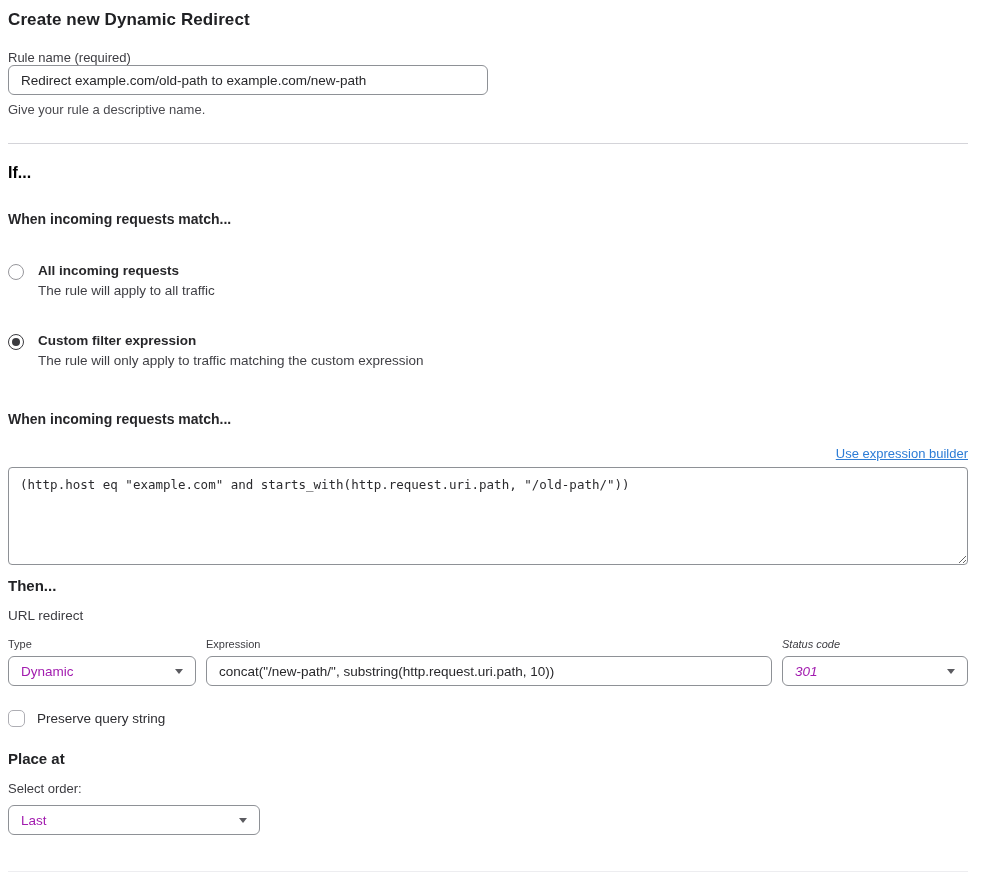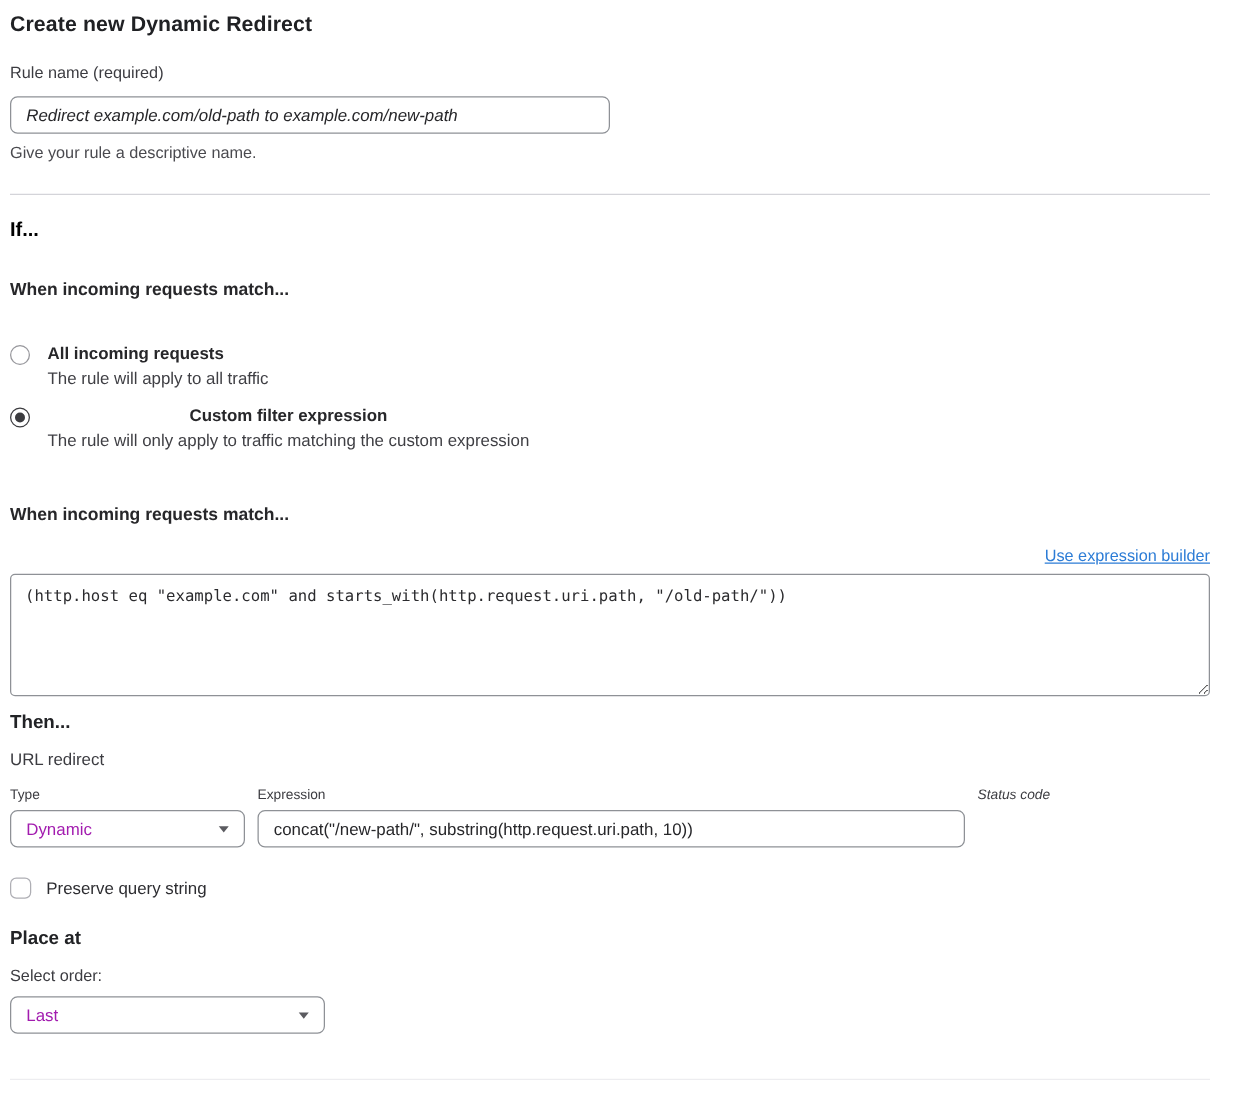--- a/index.html
+++ b/index.html
@@ -11,44 +11,43 @@
     color: #27272a;
     overflow: hidden;
   }
   .container { padding: 10px 32px 30px 8px; }
 
   .page-title { font-size: 17px; font-weight: 700; color: #202124; letter-spacing: .1px; }
 
   .field-label { font-size: 13px; color: #3c3c41; margin-top: 20px; }
   .rule-name-input {
     display: block;
-    margin-top: 12px;
+    margin-top: 0;
     width: 480px;
     height: 30px;
     border: 1px solid #8e9196;
     border-radius: 6px;
     padding: 0 12px;
     font-size: 13.5px;
     color: #27272a;
     font-family: "Liberation Sans", sans-serif;
     outline: none;
     background: #fff;
-    font-style: italic;
   }
   .help-text { font-size: 13px; color: #4a4a4f; margin-top: 7px; }
 
   .divider { border: none; border-top: 1px solid #d4d4d9; margin-top: 26px; }
   .divider-light { border: none; border-top: 1px solid #ededf0; margin-top: 36px; }
 
   .section-heading { font-size: 16px; font-weight: 700; color: #000000; margin-top: 20px; }
   .sub-heading { font-size: 14px; font-weight: 700; color: #27272a; margin-top: 29px; }
 
   .option-row { display: flex; gap: 14px; align-items: flex-start; cursor: pointer; }
   .option-row.first { margin-top: 36px; }
-  .option-row.second { margin-top: 15px; text-align: center; }
+  .option-row.second { margin-top: 35px; }
   .radio {
     width: 16px; height: 16px;
     border-radius: 50%;
     border: 1px solid #97979c;
     background: #fff;
     flex: 0 0 16px;
     margin-top: 1px;
     position: relative;
   }
   .radio.selected { border: 1.5px solid #3b3b3f; }
@@ -187,20 +186,24 @@
         <span>Dynamic</span>
         <span class="caret"></span>
       </div>
     </div>
     <div class="col-expr">
       <div class="col-label">Expression</div>
       <input class="text-input" type="text" value="concat(&quot;/new-path/&quot;, substring(http.request.uri.path, 10))" style="">
     </div>
     <div class="col-status">
       <div class="col-label">Status code</div>
+      <div class="select-box">
+        <span>301</span>
+        <span class="caret"></span>
+      </div>
     </div>
   </div>
 
   <div class="checkbox-row">
     <span class="checkbox"></span>
     <span class="checkbox-label">Preserve query string</span>
   </div>
 
   <h2 class="place-heading">Place at</h2>
   <div class="order-label">Select order:</div>

